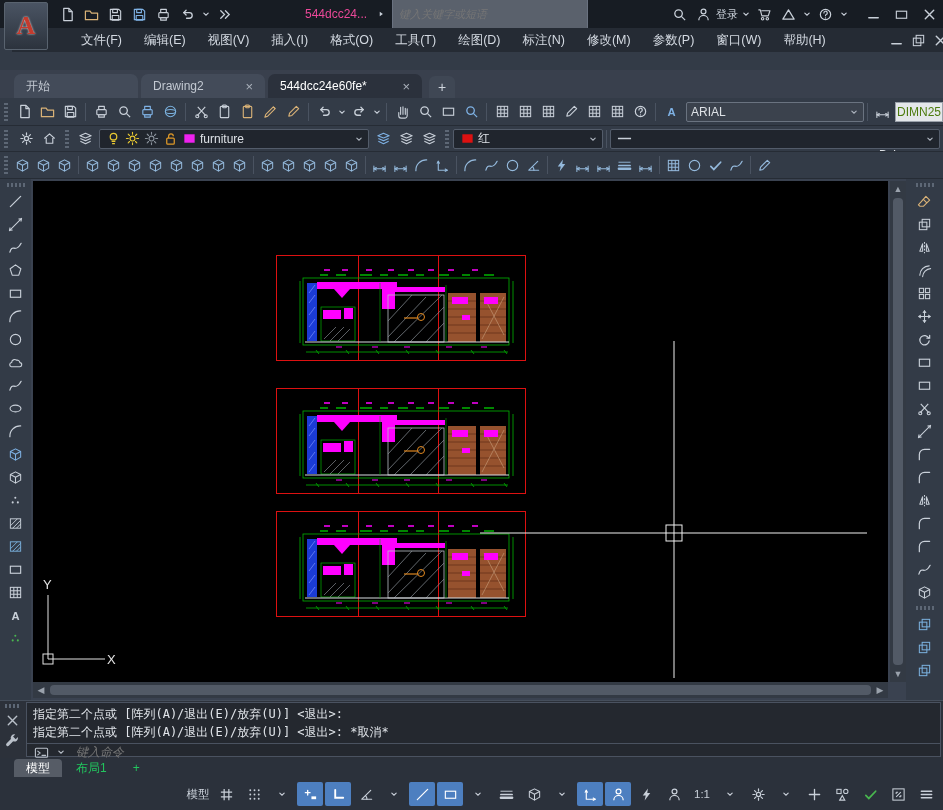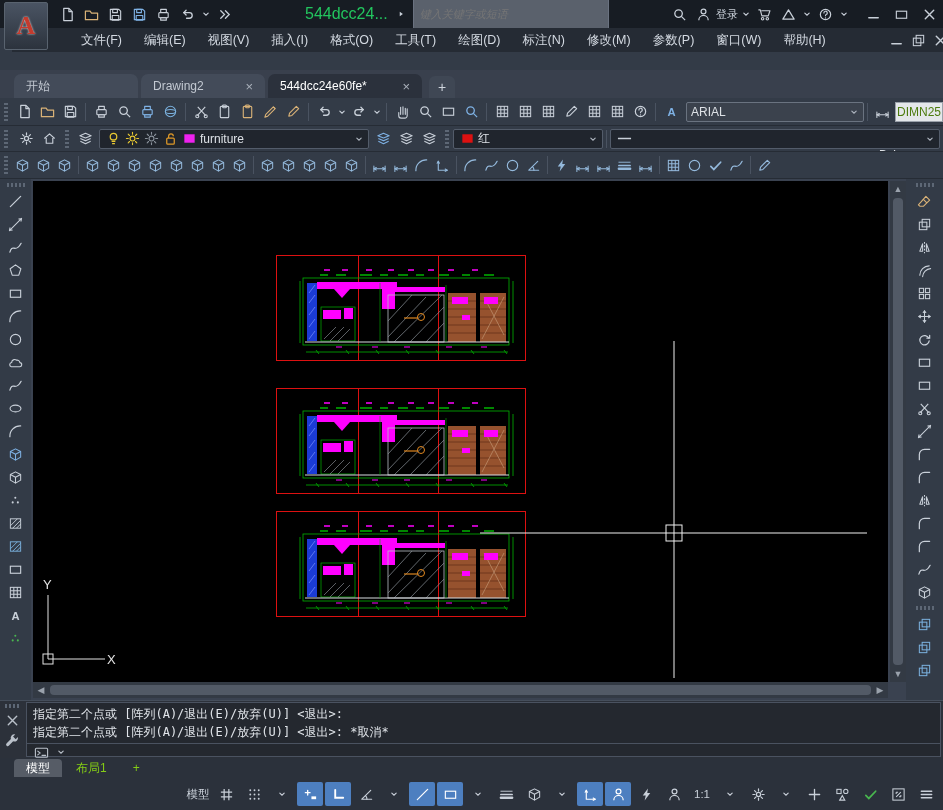--- a/index.html
+++ b/index.html
@@ -21,21 +21,21 @@
   .c-gray{color:#8a929c}
   
   .titlebar{position:absolute;left:0;top:0;width:943px;height:28px;background:#171c23;
       display:flex;align-items:center;padding-left:56px;box-sizing:border-box;}
   .applogo{position:absolute;left:4px;top:2px;width:42px;height:46px;z-index:5;
       background:linear-gradient(#4a5463,#2c333d);border:1px solid #59636f;border-radius:2px;
       display:flex;align-items:center;justify-content:center;}
   .applogo span{color:#c33b2e;font-size:26px;font-weight:bold;font-family:"Liberation Serif",serif;
       text-shadow:0 0 2px #eee;}
   .qat{display:flex;align-items:center;gap:2px;}
-  .tb-title{color:#22c55e;font-size:16px;margin:0 8px 0 70px;white-space:nowrap;}
+  .tb-title{color:#ec4899;font-size:12px;margin:0 8px 0 70px;white-space:nowrap;}
   .searchbox{width:182px;height:18px;background:#5a616c;border:1px solid #6a7280;color:#262c34;
       font-style:italic;font-size:11px;padding:8px 6px;margin-left:6px;}
   .tb-right{display:flex;align-items:center;gap:2px;margin-left:auto;}
   .winctl{display:flex;align-items:center;margin-left:10px;}
   .winctl .ti{width:28px;}
   
   .menubar{position:absolute;left:12px;top:28px;width:943px;height:24px;background:#252b34;
       display:flex;align-items:center;padding-left:58px;box-sizing:border-box;}
   .menu-item{padding:0 11px;color:#d4dae2;font-size:12.5px;line-height:24px;cursor:default;}
   .docwin{display:flex;align-items:center;margin-left:auto;margin-right:4px;}
@@ -93,21 +93,21 @@
   .cmd-body{flex:1;display:flex;flex-direction:column;background:#24282f;border:1px solid #4a5260;margin:1px 2px;}
   .cmd-hist{flex:1;padding:2px 6px;font-family:"DejaVu Sans Mono","Liberation Mono",monospace;
       font-size:12px;line-height:18px;color:#e1e5ea;white-space:pre;}
   .cmd-inrow{height:20px;border-top:1px solid #4a5260;display:flex;align-items:center;padding:0 4px;gap:3px;}
   .cmd-inrow .ti{width:20px;height:16px;color:#b9c0c9;}
   .cmd-input{flex:1;background:transparent;border:none;outline:none;color:#9aa0a8;
       font-style:italic;font-size:12px;font-family:"Liberation Sans",sans-serif;}
   
   .ltabs{position:absolute;left:0;top:758px;width:943px;height:20px;background:#2b313b;
       display:flex;align-items:center;padding-left:14px;box-sizing:border-box;gap:2px;}
-  .ltab{height:18px;display:flex;align-items:center;padding:0 12px;color:#84cc16;font-size:12px;
+  .ltab{height:18px;display:flex;align-items:center;padding:0 12px;color:#22c55e;font-size:12px;
       border-radius:4px 4px 0 0;}
   .ltab.active{background:#565c66;color:#fff;}
   .sbar{position:absolute;left:0;top:778px;width:943px;height:32px;background:#2b313b;
       display:flex;align-items:center;justify-content:flex-end;padding-right:4px;gap:2px;box-sizing:border-box;}
   .sbar .ti{width:26px;height:24px;}
   .sbar .ti b{font-size:11.5px;}
   
   .ucslabel{fill:#e3e3e3;font-size:13px;font-family:"Liberation Sans",sans-serif;}
 </style>
 </head>
@@ -1432,20 +1432,21 @@
               <svg class="ic" viewBox="0 0 16 16">
                 <use href="#sy-prompt"></use>
               </svg>
             </span>
             <span class="ti caretbtn">
               <svg class="ic" viewBox="0 0 16 16">
                 <use href="#sy-caret"></use>
               </svg>
             </span>
           </span>
+        <input class="cmd-input" placeholder="键入命令" style="">
       </div>
     </div>
   </div>
 
   <div class="ltabs">
     <span class="ltab active">模型</span>
     <span class="ltab">布局1</span>
     <span class="ltab">+</span>
   </div>
 

